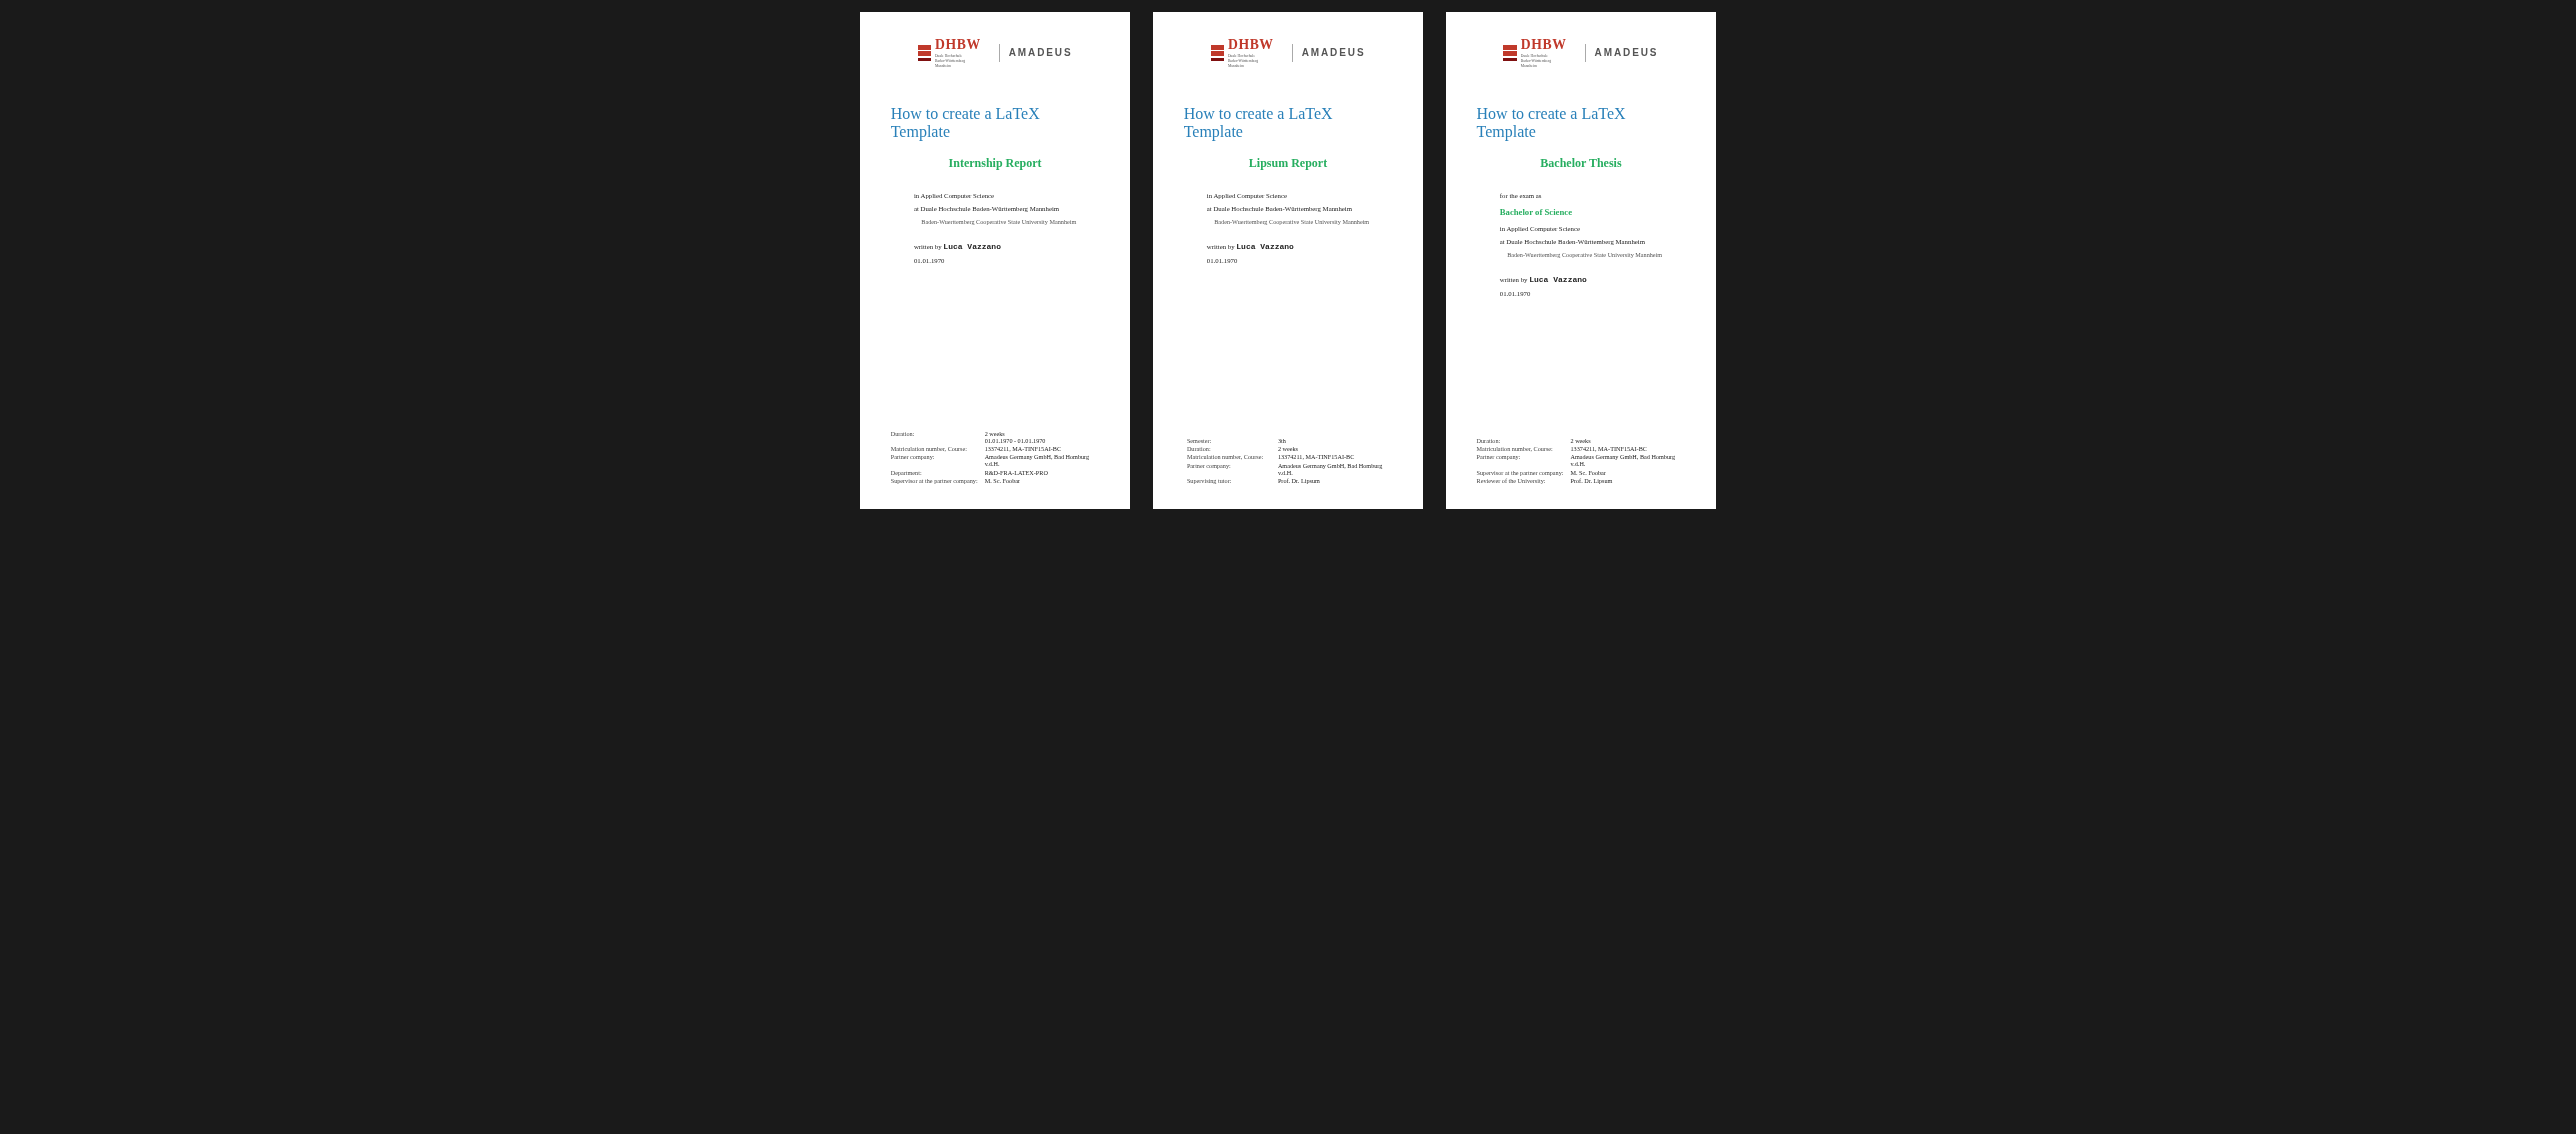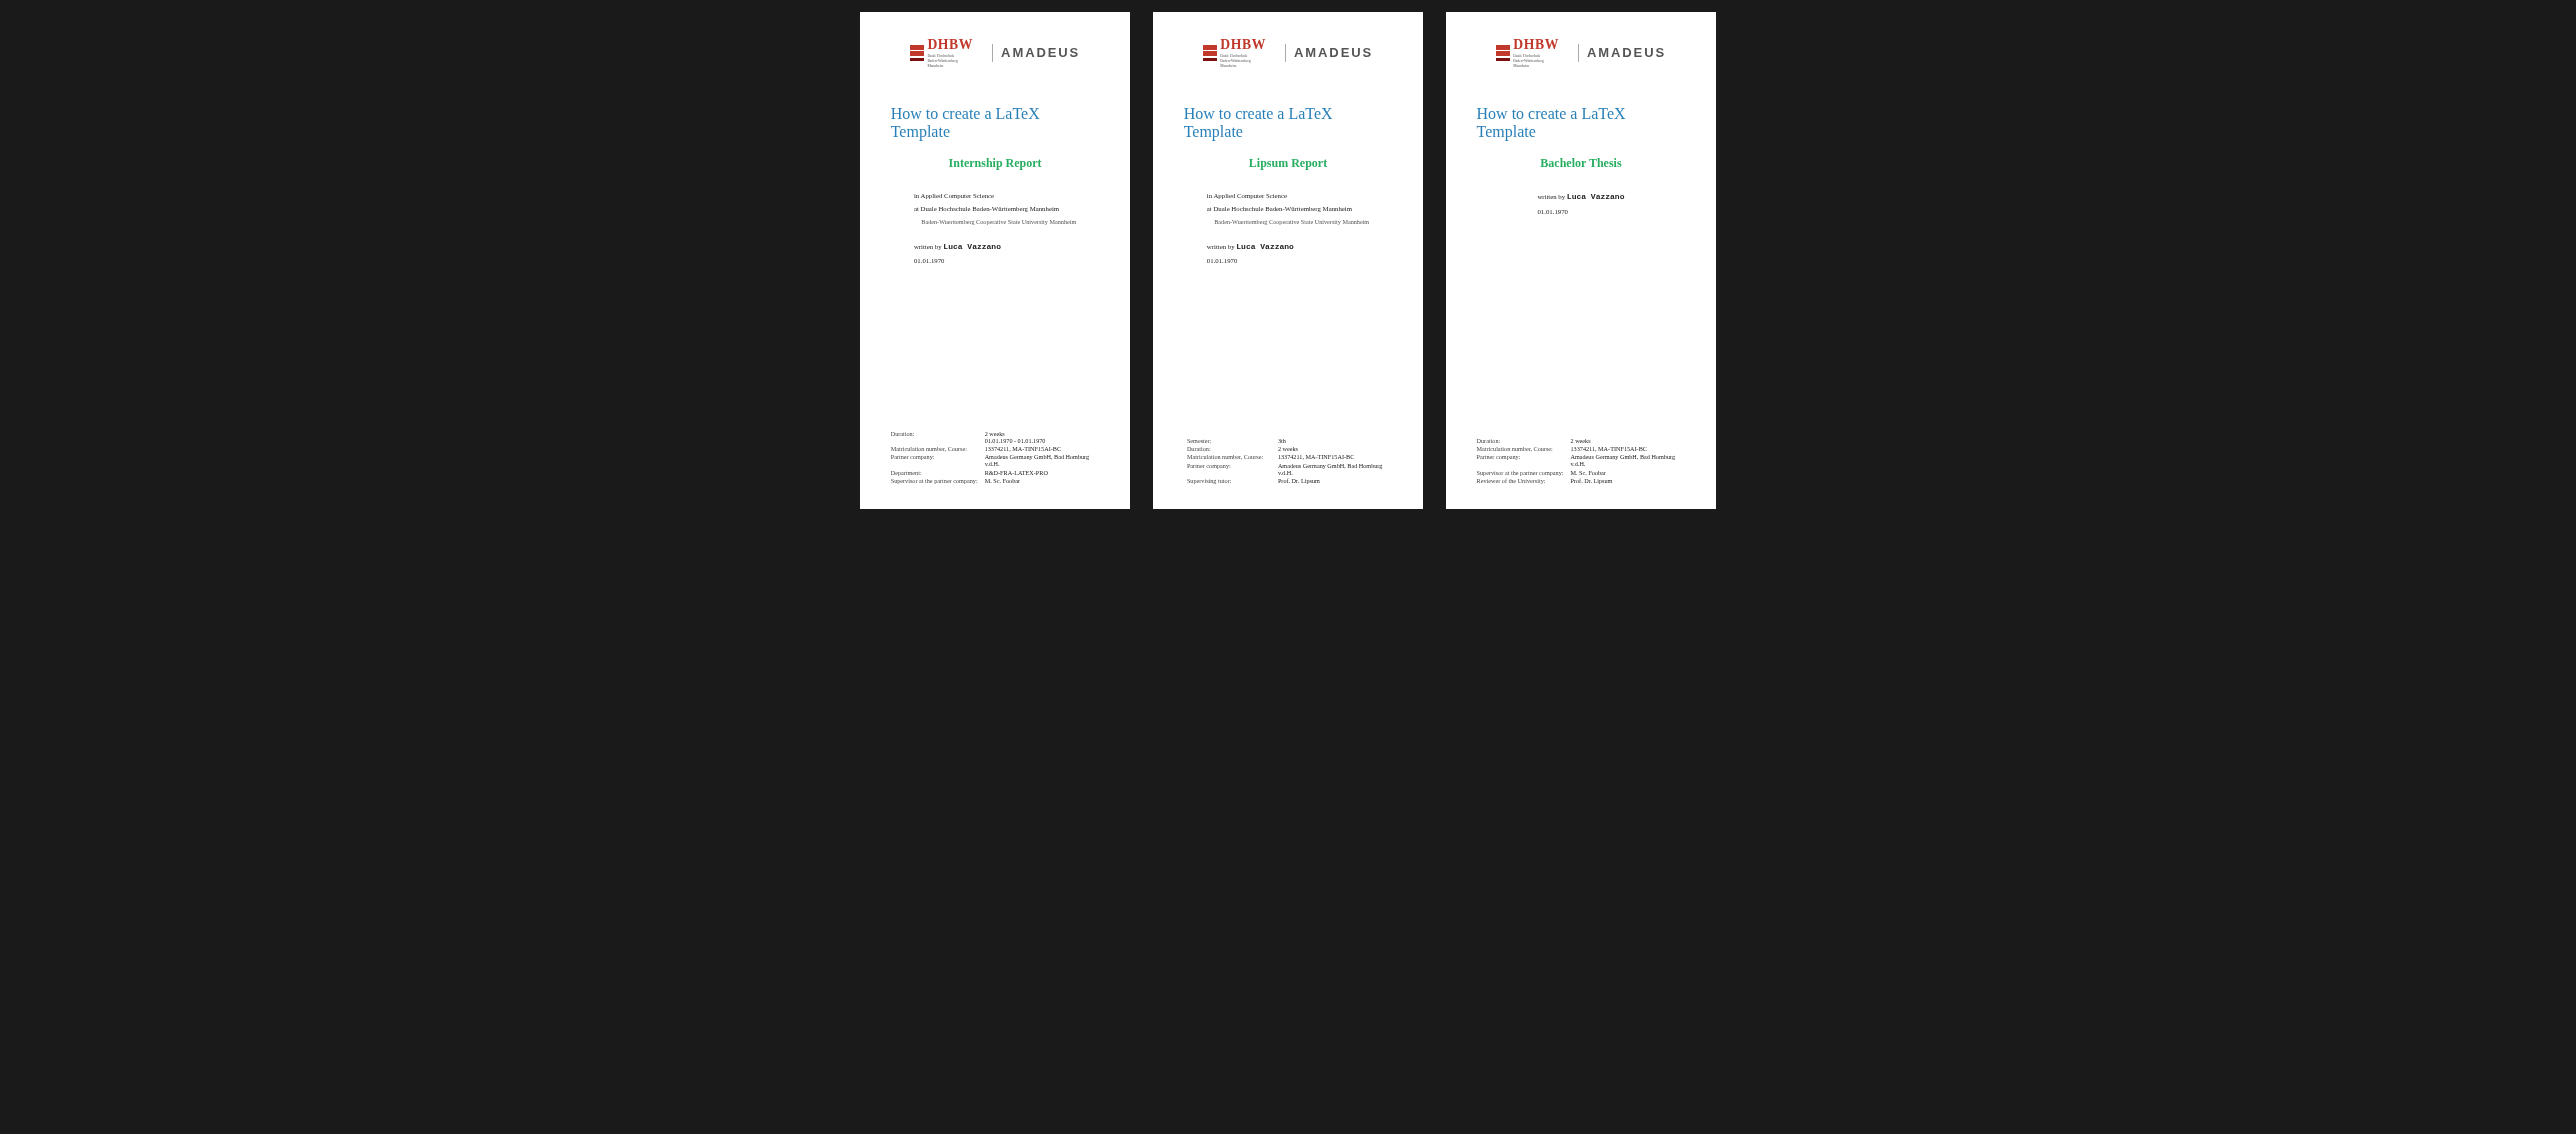--- a/index.html
+++ b/index.html
@@ -80,21 +80,21 @@
       margin-top: 0.6px;
       max-width: 37px;
     }
     .logo-divider {
       width: 0.6px;
       height: 18.6px;
       background: #aaa;
       margin: 0 8.7px;
     }
     .amadeus-text {
-      font-size: 13px;
+      font-size: 10px;
       font-weight: 600;
       letter-spacing: 1.9px;
       color: #555;
       text-transform: uppercase;
       font-family: Arial, sans-serif;
     }
     
     .doc-title {
       font-size: 16px;
       color: #2980b9;
@@ -331,20 +331,27 @@
       </div>
       <div class="logo-divider"></div>
       <div class="amadeus-text">aMaDEUS</div>
     </div>
 
     <div class="doc-title">How to create a LaTeX Template</div>
     <div class="doc-subtitle">Bachelor Thesis</div>
 
     <div class="doc-body">
       <div class="section">
+        <div class="for-exam-line">for the exam as</div>
+        <div class="bachelor-degree">Bachelor of Science</div>
+        <div class="in-line">in Applied Computer Science</div>
+        <div class="at-line">at Duale Hochschule Baden-Württemberg Mannheim</div>
+        <div class="sub-line">Baden-Wuerttemberg Cooperative State University Mannheim</div>
+      </div>
+      <div class="section">
         <div class="written-line">
           <span>written by</span>
           <span class="author-name"> <span>Luca Vazzano</span></span>
         </div>
         <div class="date-line">01.01.1970</div>
       </div>
     </div>
 
     <div class="footer-info">
       <table class="info-table">

